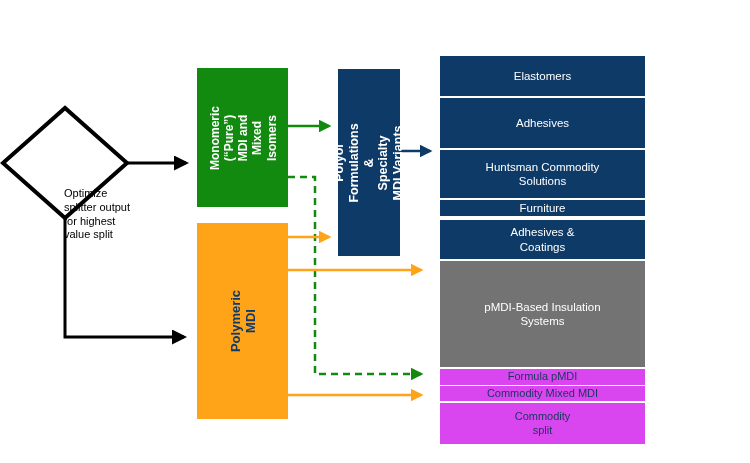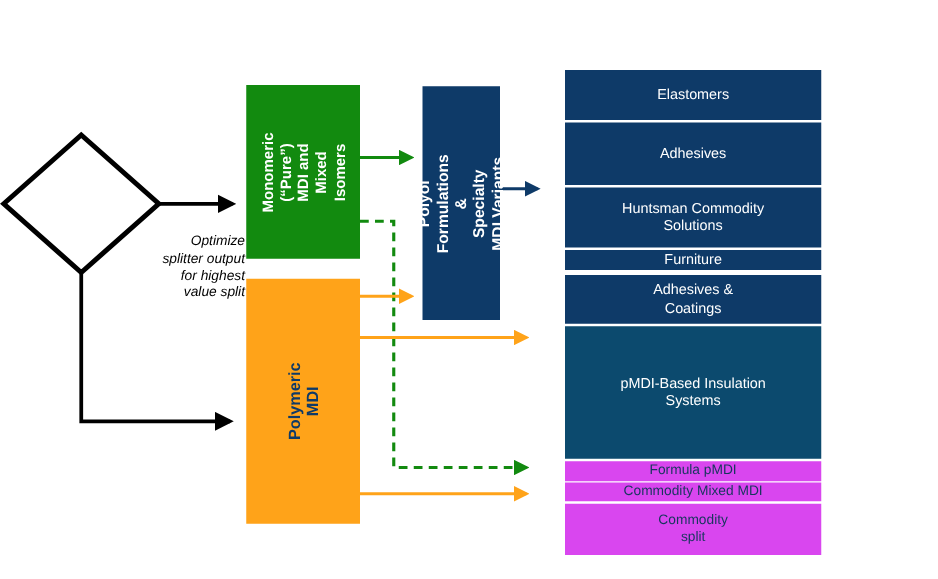--- a/index.html
+++ b/index.html
@@ -15,35 +15,35 @@
     white-space:pre-line;text-align:center;font-weight:bold;line-height:1.18;
   }
   .green-box{left:197px;top:68px;width:91px;height:139px;background:#128A0F;}
   .green-box .vlabel{color:#ffffff;font-size:12px;}
   .orange-box{left:197px;top:223px;width:91px;height:196px;background:#FFA319;}
   .orange-box .vlabel{color:#0E3A68;font-size:13px;}
   .polyol-box{left:338px;top:69px;width:62px;height:187px;background:#0E3A68;}
   .polyol-box .vlabel{color:#ffffff;font-size:12.5px;}
   .out-col{position:absolute;left:440px;top:56px;width:205px;z-index:2;}
   .out-row{
-    position:absolute;left:12px;width:205px;
+    position:absolute;left:0;width:205px;
     display:flex;align-items:center;justify-content:center;
     white-space:pre-line;text-align:center;line-height:1.25;
   }
   .row-navy{background:#0E3A68;color:#ffffff;font-size:11.5px;}
-  .row-blue{background:#0c4a6e;color:#ffffff;font-size:11.5px;}
+  .row-blue{background:#737373;color:#ffffff;font-size:11.5px;}
   .row-light{background:#d946ef;color:#17365D;font-size:11px;}
   .diamond-label{
     position:absolute;left:15px;top:139px;width:100px;z-index:3;
     text-align:center;font-weight:bold;font-size:17px;line-height:1.2;
     color:#000;white-space:pre-line;
   }
   .splitter-note{
-    position:absolute;left:86px;top:187px;width:110px;z-index:3;
-    text-align:right;font-style:italic;font-size:11px;line-height:1.25;
+    position:absolute;left:64px;top:187px;width:110px;z-index:3;
+    text-align:left;font-size:11px;line-height:1.25;
     color:#000;white-space:pre-line;
   }
 </style>
 </head>
 <body>
 
 <div class="canvas">
 
   <svg class="layer-svg" width="750" height="463" viewBox="0 0 750 463" xmlns="http://www.w3.org/2000/svg">
     <defs>

